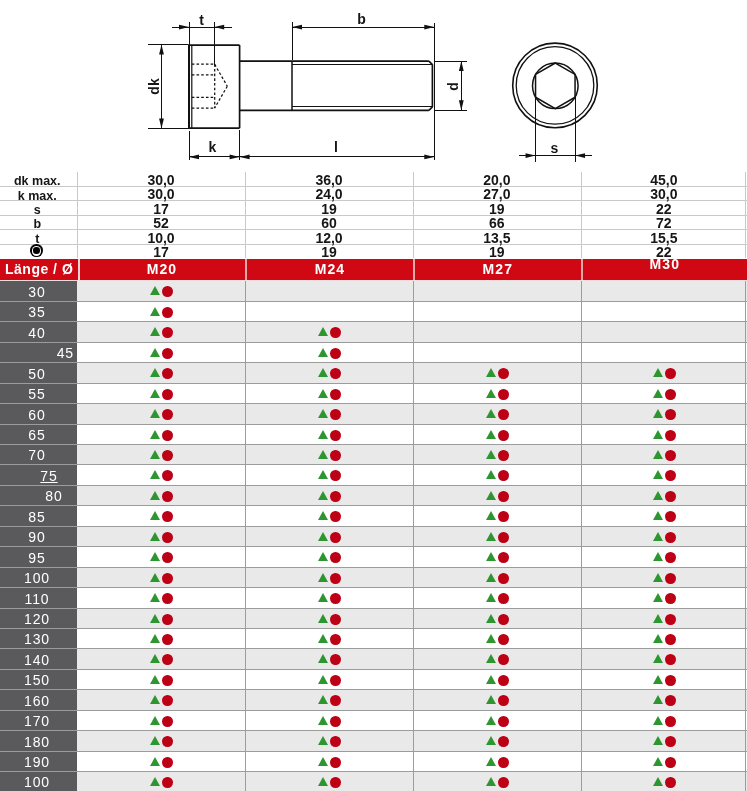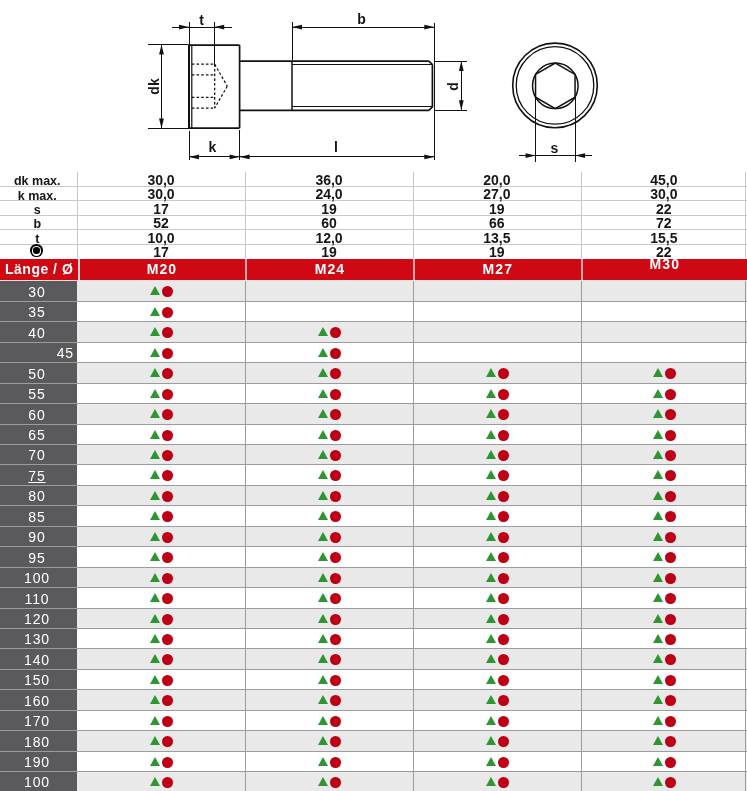--- a/index.html
+++ b/index.html
@@ -188,28 +188,28 @@
 <div class="pair" style="left:652.2px;top:430.2px;"><span class="tri"></span><span class="cir"></span></div>
 <div class="a" style="left:0;top:445px;width:77.0px;height:19px;background:#5a595c;"></div>
 <div class="dlab" style="left:0;top:445px;height:19px;line-height:21.5px;">70</div>
 <div class="a" style="left:77.0px;top:445px;width:670.0px;height:19px;background:#e9e9e9;"></div>
 <div class="hl" style="left:0;top:464px;width:747px;"></div>
 <div class="pair" style="left:149.4px;top:450.2px;"><span class="tri"></span><span class="cir"></span></div>
 <div class="pair" style="left:317.4px;top:450.2px;"><span class="tri"></span><span class="cir"></span></div>
 <div class="pair" style="left:485.2px;top:450.2px;"><span class="tri"></span><span class="cir"></span></div>
 <div class="pair" style="left:652.2px;top:450.2px;"><span class="tri"></span><span class="cir"></span></div>
 <div class="a" style="left:0;top:465px;width:77.0px;height:20px;background:#5a595c;"></div>
-<div class="dlab" style="left:0;top:465px;height:20px;line-height:22.5px;text-decoration:underline;">75</div>
+<div class="dlab" style="left:12px;top:465px;height:20px;line-height:22.5px;text-decoration:underline;">75</div>
 <div class="hl" style="left:0;top:485px;width:747px;"></div>
 <div class="pair" style="left:149.4px;top:470.2px;"><span class="tri"></span><span class="cir"></span></div>
 <div class="pair" style="left:317.4px;top:470.2px;"><span class="tri"></span><span class="cir"></span></div>
 <div class="pair" style="left:485.2px;top:470.2px;"><span class="tri"></span><span class="cir"></span></div>
 <div class="pair" style="left:652.2px;top:470.2px;"><span class="tri"></span><span class="cir"></span></div>
 <div class="a" style="left:0;top:486px;width:77.0px;height:19px;background:#5a595c;"></div>
-<div class="dlab" style="left:0;top:486px;height:19px;line-height:21.5px;">80</div>
+<div class="dlab" style="left:17px;top:486px;height:19px;line-height:21.5px;">80</div>
 <div class="a" style="left:77.0px;top:486px;width:670.0px;height:19px;background:#e9e9e9;"></div>
 <div class="hl" style="left:0;top:505px;width:747px;"></div>
 <div class="pair" style="left:149.4px;top:491.2px;"><span class="tri"></span><span class="cir"></span></div>
 <div class="pair" style="left:317.4px;top:491.2px;"><span class="tri"></span><span class="cir"></span></div>
 <div class="pair" style="left:485.2px;top:491.2px;"><span class="tri"></span><span class="cir"></span></div>
 <div class="pair" style="left:652.2px;top:491.2px;"><span class="tri"></span><span class="cir"></span></div>
 <div class="a" style="left:0;top:506px;width:77.0px;height:20px;background:#5a595c;"></div>
 <div class="dlab" style="left:0;top:506px;height:20px;line-height:22.5px;">85</div>
 <div class="hl" style="left:0;top:526px;width:747px;"></div>
 <div class="pair" style="left:149.4px;top:511.2px;"><span class="tri"></span><span class="cir"></span></div>

